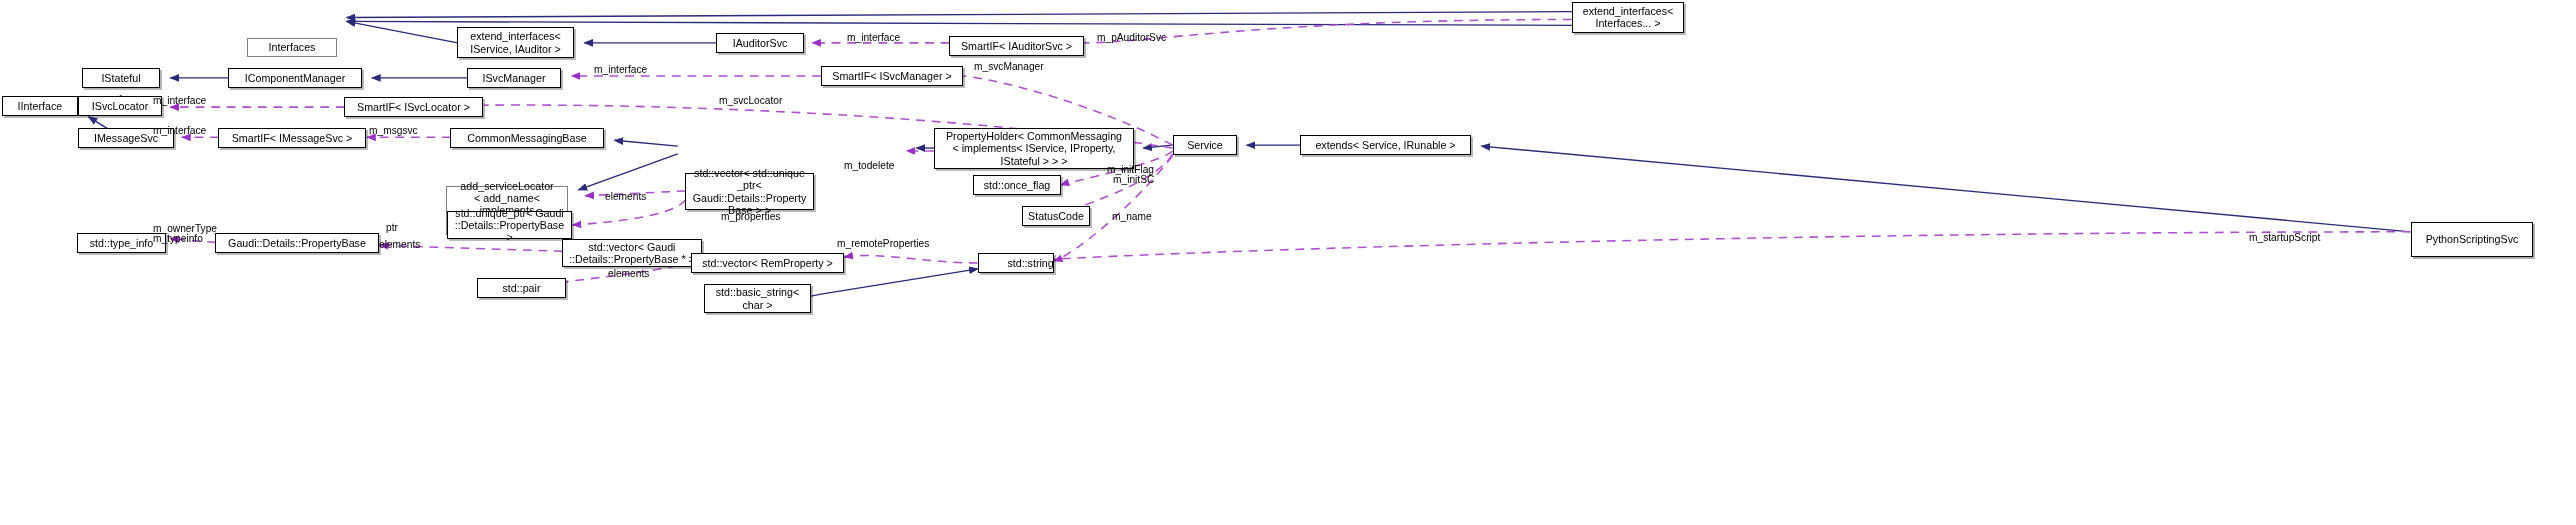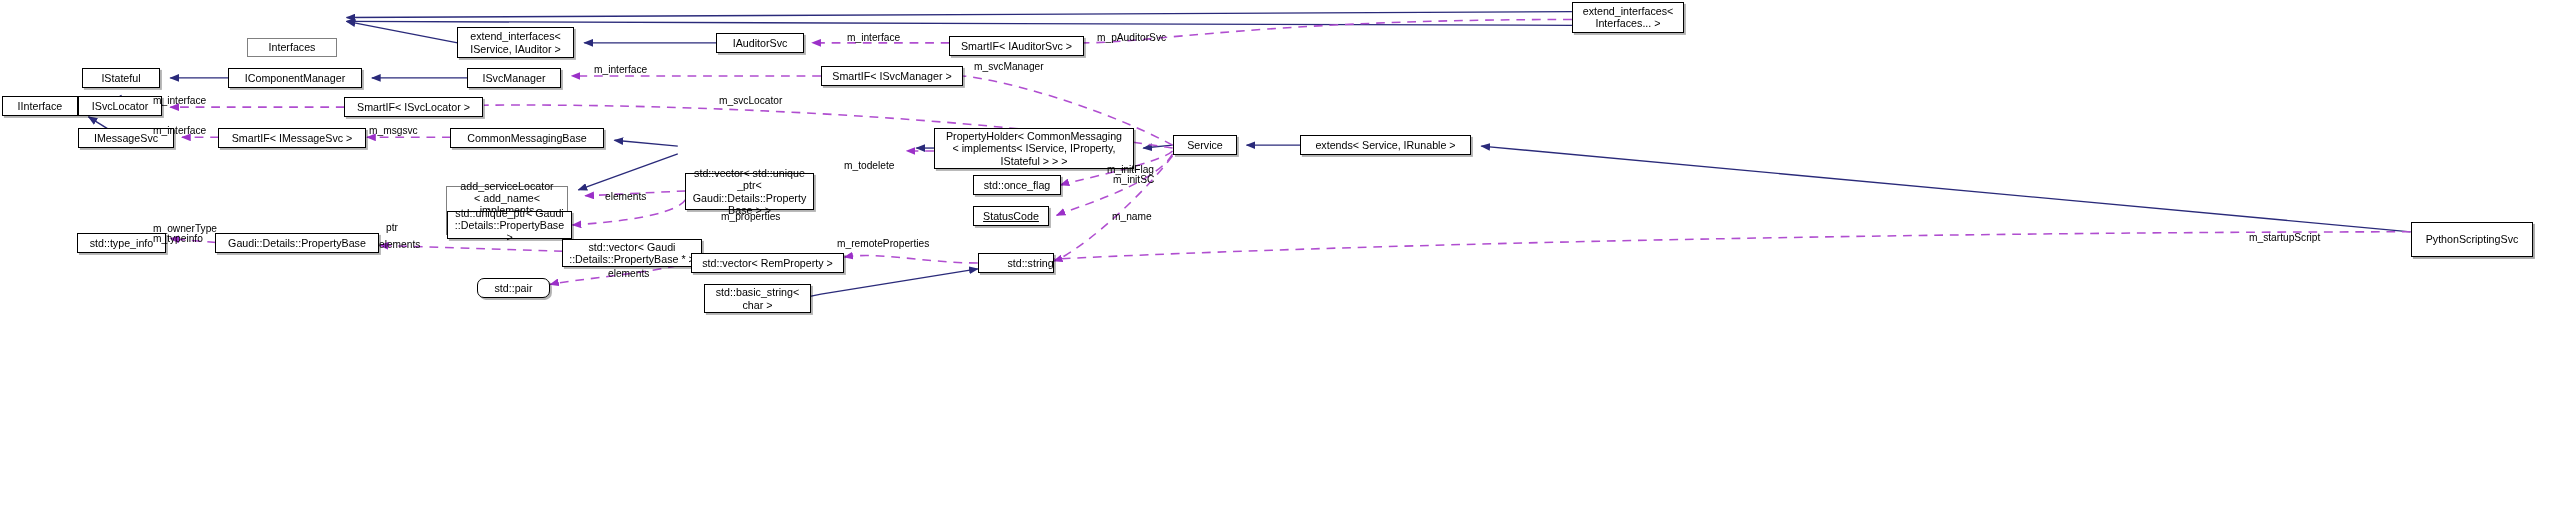--- a/index.html
+++ b/index.html
@@ -92,30 +92,30 @@
     <div class="node" style="left: 1300px; top: 135px; width: 171px; height: 19.5px; box-shadow: rgba(0, 0, 0, 0.3) 1.9px 1.9px 0px;">extends&lt; Service, IRunable &gt;</div>
     <div class="node" style="left: 2411px; top: 222px; width: 122px; height: 35px; border-width: 1.9px; box-shadow: rgba(0, 0, 0, 0.35) 1.9px 1.9px 0px;">PythonScriptingSvc</div>
     <div class="node gray" style="left: 446px; top: 158px; width: 122px; height: 49px;">add_serviceLocator
 &lt; add_name&lt; implements
 &lt; IService, IProperty,
 IStateful &gt; &gt; &gt;</div>
     <div class="node" style="left: 685px; top: 173px; width: 129px; height: 37px; box-shadow: rgba(0, 0, 0, 0.3) 1.9px 1.9px 0px;">std::vector&lt; std::unique
 _ptr&lt; Gaudi::Details::Property
 Base &gt; &gt;</div>
     <div class="node" style="left: 973px; top: 175px; width: 88px; height: 19.5px; box-shadow: rgba(0, 0, 0, 0.3) 1.9px 1.9px 0px;">std::once_flag</div>
-    <div class="node" style="left: 973px; top: 206px; width: 76px; height: 19.5px; box-shadow: rgba(0, 0, 0, 0.3) 1.9px 1.9px 0px; text-decoration: underline;">StatusCode</div>
+    <div class="node" style="left: 1022px; top: 206px; width: 68px; height: 19.5px; box-shadow: rgba(0, 0, 0, 0.3) 1.9px 1.9px 0px;">StatusCode</div>
     <div class="node" style="left: 447px; top: 211px; width: 125px; height: 28px; box-shadow: rgba(0, 0, 0, 0.3) 1.9px 1.9px 0px;">std::unique_ptr&lt; Gaudi
 ::Details::PropertyBase &gt;</div>
     <div class="node" style="left: 77px; top: 233px; width: 89px; height: 19.5px; box-shadow: rgba(0, 0, 0, 0.3) 1.9px 1.9px 0px;">std::type_info</div>
     <div class="node" style="left: 215px; top: 233px; width: 164px; height: 19.5px; box-shadow: rgba(0, 0, 0, 0.3) 1.9px 1.9px 0px;">Gaudi::Details::PropertyBase</div>
     <div class="node" style="left: 562px; top: 239px; width: 140px; height: 28px; box-shadow: rgba(0, 0, 0, 0.3) 1.9px 1.9px 0px;">std::vector&lt; Gaudi
 ::Details::PropertyBase * &gt;</div>
     <div class="node" style="left: 691px; top: 253px; width: 153px; height: 19.5px; box-shadow: rgba(0, 0, 0, 0.3) 1.9px 1.9px 0px;">std::vector&lt; RemProperty &gt;</div>
     <div class="node" style="left: 978px; top: 253px; width: 76px; height: 19.5px; box-shadow: rgba(0, 0, 0, 0.3) 1.9px 1.9px 0px; padding-left: 32px;">std::string</div>
-    <div class="node" style="left: 477px; top: 278px; width: 73px; height: 19.5px; box-shadow: rgba(0, 0, 0, 0.3) 1.9px 1.9px 0px; border-radius: 7px;">std::pair</div>
+    <div class="node" style="left: 477px; top: 278px; width: 89px; height: 19.5px; box-shadow: rgba(0, 0, 0, 0.3) 1.9px 1.9px 0px;">std::pair</div>
     <div class="node" style="left: 704px; top: 284px; width: 107px; height: 29px; box-shadow: rgba(0, 0, 0, 0.3) 1.9px 1.9px 0px;">std::basic_string&lt;
 char &gt;</div>
     <div class="lbl" style="left: 1097px; top: 32px;">m_pAuditorSvc</div>
     <div class="lbl" style="left: 847px; top: 32px;">m_interface</div>
     <div class="lbl" style="left: 974px; top: 61px;">m_svcManager</div>
     <div class="lbl" style="left: 594px; top: 64px;">m_interface</div>
     <div class="lbl" style="left: 153px; top: 95px;">m_interface</div>
     <div class="lbl" style="left: 719px; top: 95px;">m_svcLocator</div>
     <div class="lbl" style="left: 153px; top: 125px;">m_interface</div>
     <div class="lbl" style="left: 369px; top: 125px;">m_msgsvc</div>

